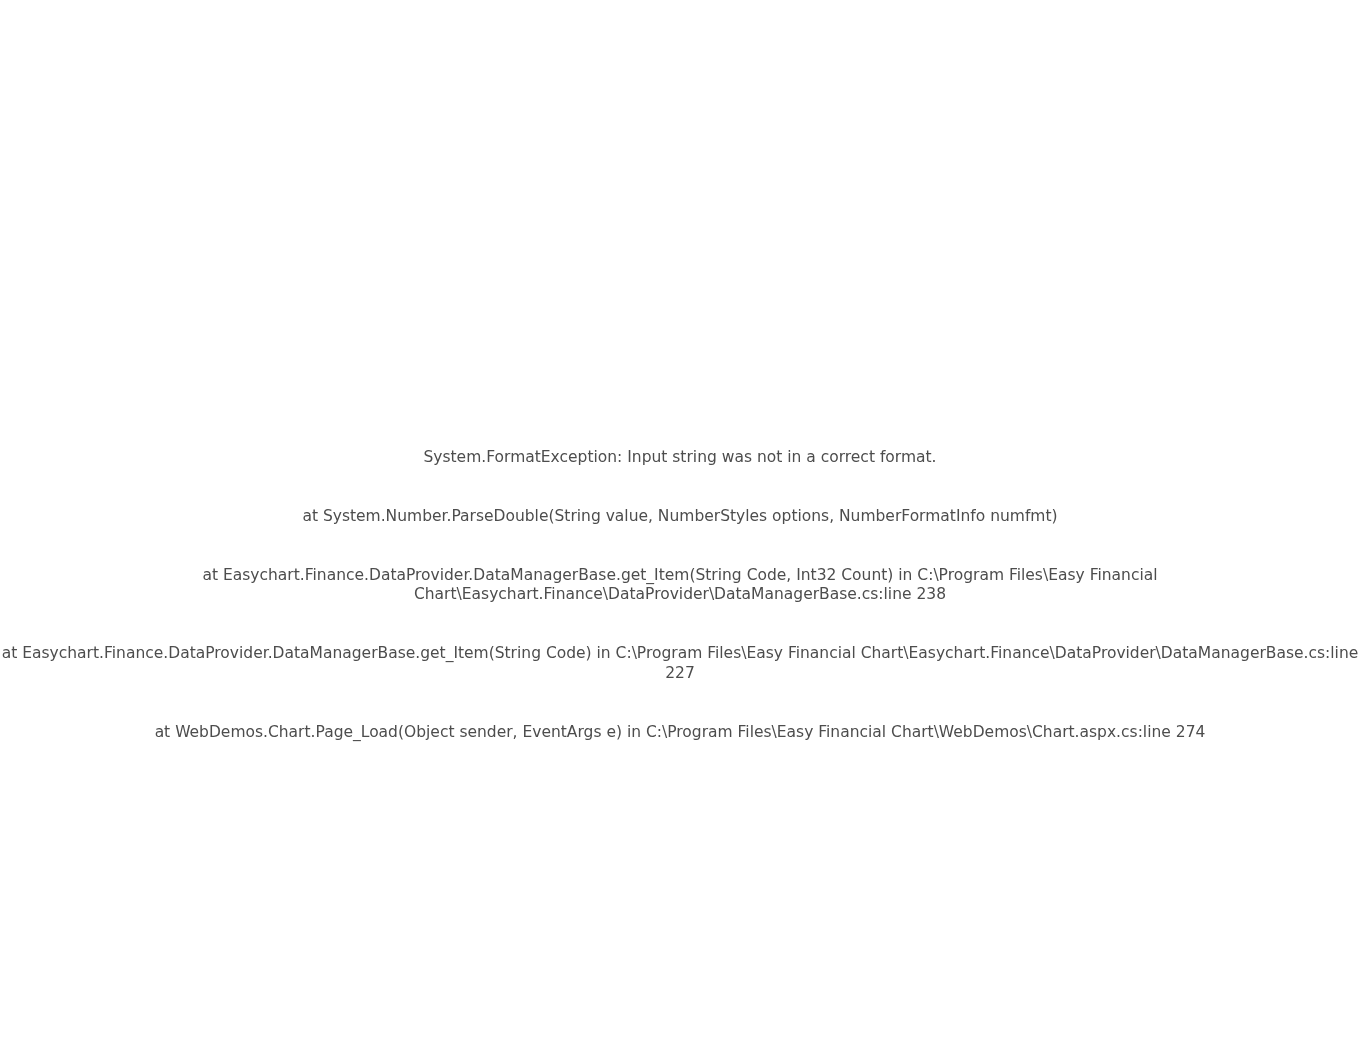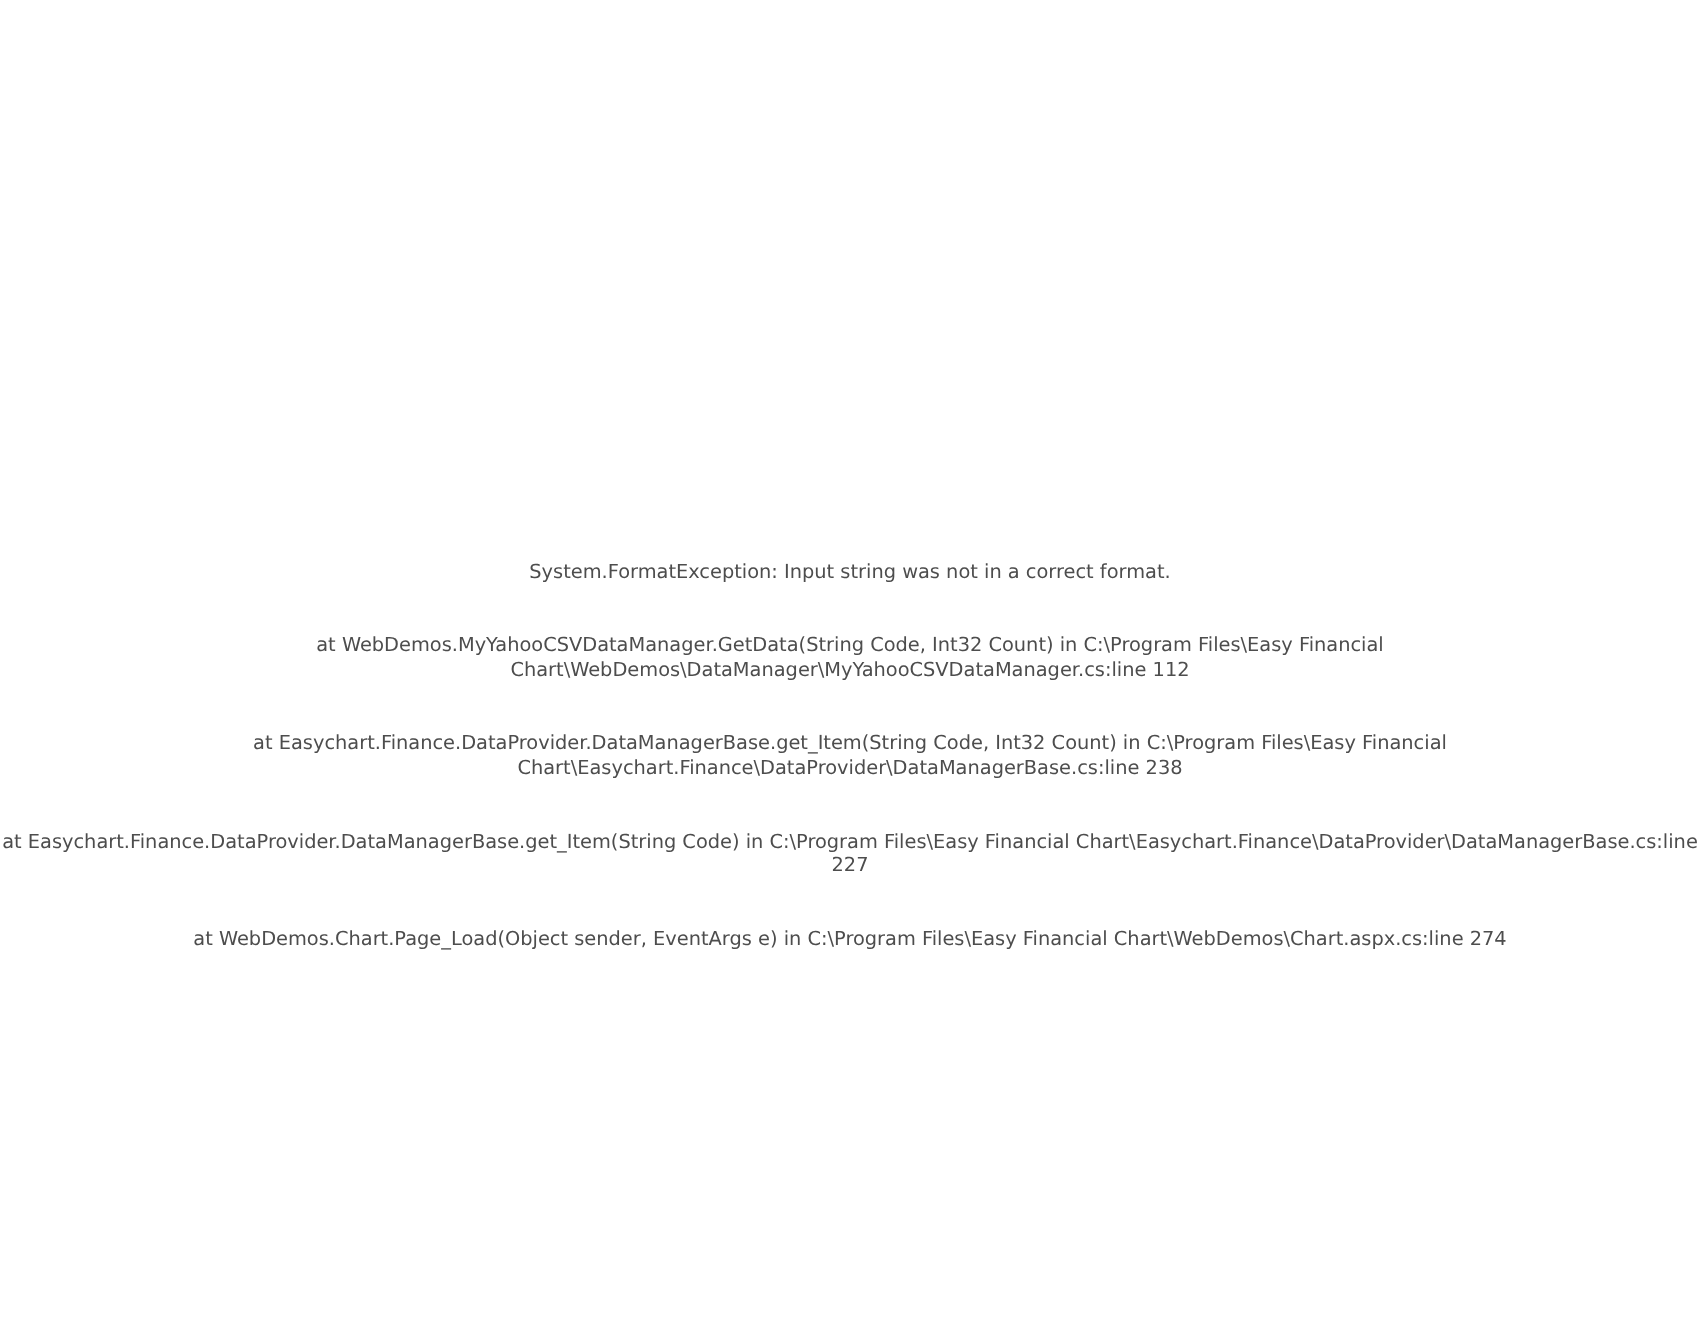--- a/index.html
+++ b/index.html
@@ -35,18 +35,18 @@
   .error-line {
     display: block;
   }
 </style>
 </head>
 <body>
 
 <div class="page">
   <div class="error-block">
     <span class="error-line">System.FormatException: Input string was not in a correct format.</span>
-    <span class="error-line">at WebDemos.MyYahooCSVDataManager.GetData(String Code, Int32 Count) in C:\Program Files\Easy Financial Chart\WebDemos\DataManager\MyYahooCSVDataManager.cs:line 112</span>
+    <span class="error-line">at System.Number.ParseDouble(String value, NumberStyles options, NumberFormatInfo numfmt)</span>
     <span class="error-line">at Easychart.Finance.DataProvider.DataManagerBase.get_Item(String Code, Int32 Count) in C:\Program Files\Easy Financial Chart\Easychart.Finance\DataProvider\DataManagerBase.cs:line 238</span>
     <span class="error-line">at Easychart.Finance.DataProvider.DataManagerBase.get_Item(String Code) in C:\Program Files\Easy Financial Chart\Easychart.Finance\DataProvider\DataManagerBase.cs:line 227</span>
     <span class="error-line">at WebDemos.Chart.Page_Load(Object sender, EventArgs e) in C:\Program Files\Easy Financial Chart\WebDemos\Chart.aspx.cs:line 274</span>
   </div>
 </div>
 
 </body></html>

